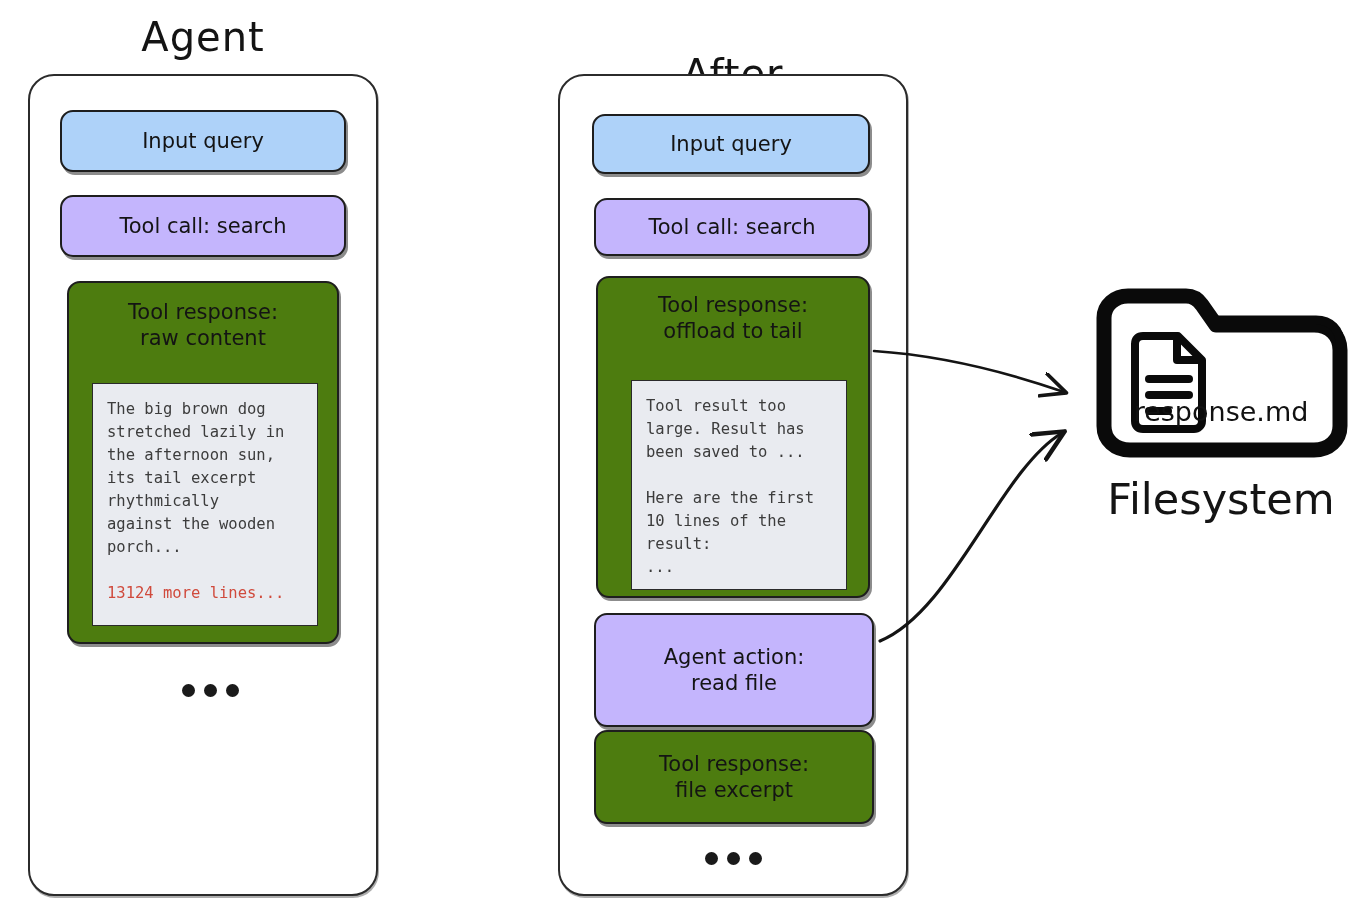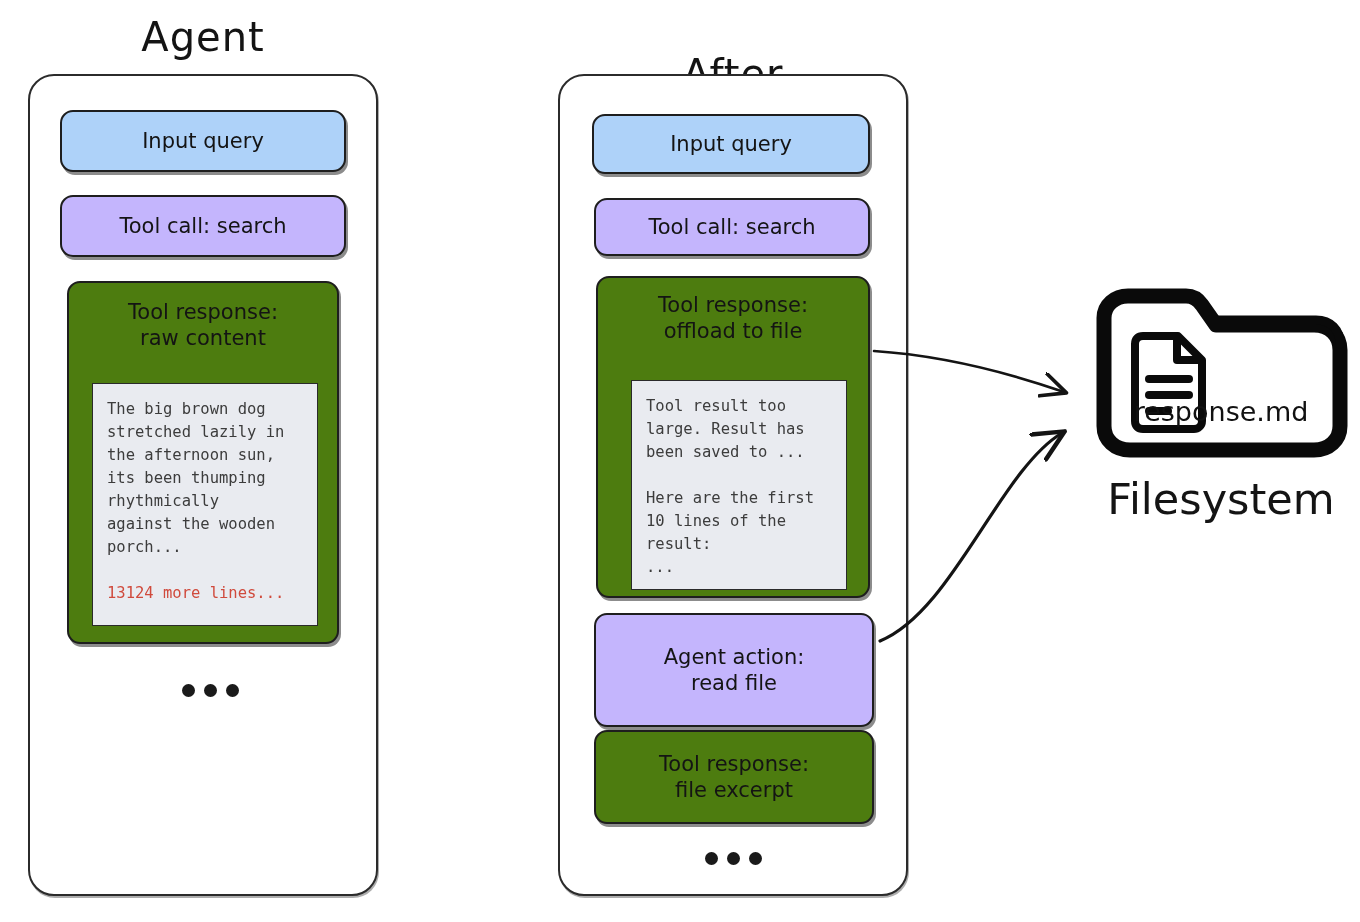--- a/index.html
+++ b/index.html
@@ -157,21 +157,21 @@
   <span class="step-line">Tool call: search</span>
 </div>
 
 <div class="step yellow" style="left:67px; top:281px; width:272px; height:363px; justify-content:flex-start; padding-top:16px;">
   <span class="step-line">Tool response:</span>
   <span class="step-line">raw content</span>
 
   <div class="code-panel" style="left:23px; top:100px; width:226px; height:243px;"><span>The big brown dog
 stretched lazily in
 the afternoon sun,
-its been thumping
+its tail excerpt
 rhythmically
 against the wooden
 porch...</span><br><br><span class="code-red">13124 more lines...</span></div>
 </div>
 
 <div class="dots" style="left:182px; top:684px;">
   <span></span>
   <span></span>
   <span></span>
 </div>
@@ -183,21 +183,21 @@
 <div class="step blue" style="left:592px; top:114px; width:278px; height:60px;">
   <span class="step-line">Input query</span>
 </div>
 
 <div class="step green" style="left:594px; top:198px; width:276px; height:58px;">
   <span class="step-line">Tool call: search</span>
 </div>
 
 <div class="step yellow" style="left:596px; top:276px; width:274px; height:322px; justify-content:flex-start; padding-top:14px;">
   <span class="step-line">Tool response:</span>
-  <span class="step-line">offload to file</span>
+  <span class="step-line">offload to tail</span>
 
   <div class="code-panel" style="left:33px; top:94px; width:216px; height:210px;margin-top:8px;"><span>Tool result too
 large. Result has
 been saved to ...
 
 Here are the first
 10 lines of the
 result:
 ...</span></div>
 </div>

